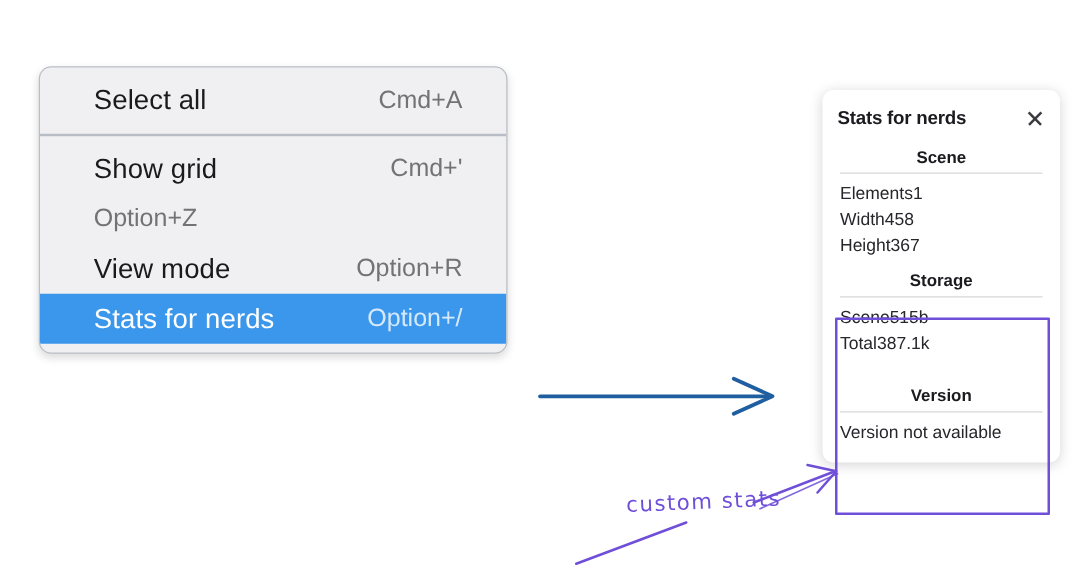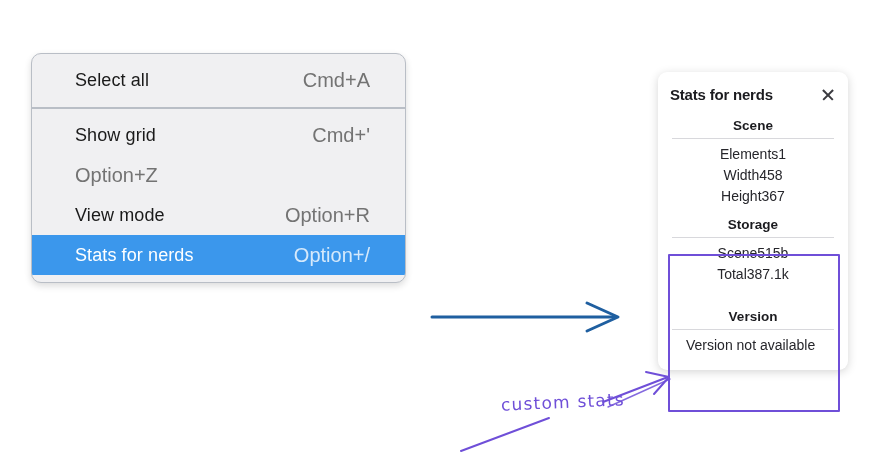--- a/index.html
+++ b/index.html
@@ -38,21 +38,21 @@
   .menu-item {
     display: flex;
     align-items: center;
     justify-content: space-between;
     height: 40px;
     padding: 0 35px 0 43px;
     box-sizing: border-box;
     cursor: default;
   }
   .menu-label {
-    font-size: 18px;
+    font-size: 22px;
     color: #1a1a1a;
     letter-spacing: 0.1px;
     white-space: nowrap;
   }
   .menu-shortcut {
     font-size: 20px;
     color: #737373;
     white-space: nowrap;
   }
   .menu-item.selected {
@@ -114,31 +114,31 @@
     color: #1b1b1f;
     padding: 3px 0 5px 0;
   }
   .section-rule {
     height: 1px;
     background: #d8d8dc;
     margin: 0 2px 4px 2px;
   }
   .stat-row {
     display: flex;
-    justify-content: center;
+    justify-content: flex-start;
     align-items: baseline;
     font-size: 14px;
     color: #26262b;
     padding: 2.5px 2px;
   }
   .stat-row .stat-value { text-align: right; }
   .stat-single {
     font-size: 14px;
     color: #26262b;
-    padding: 3px 16px;
+    padding: 3px 2px;
   }
 
   
   #highlight-box {
     position: absolute;
     left: 668px;
     top: 254px;
     width: 172px;
     height: 158px;
     border: 2px solid #6f4fd8;

